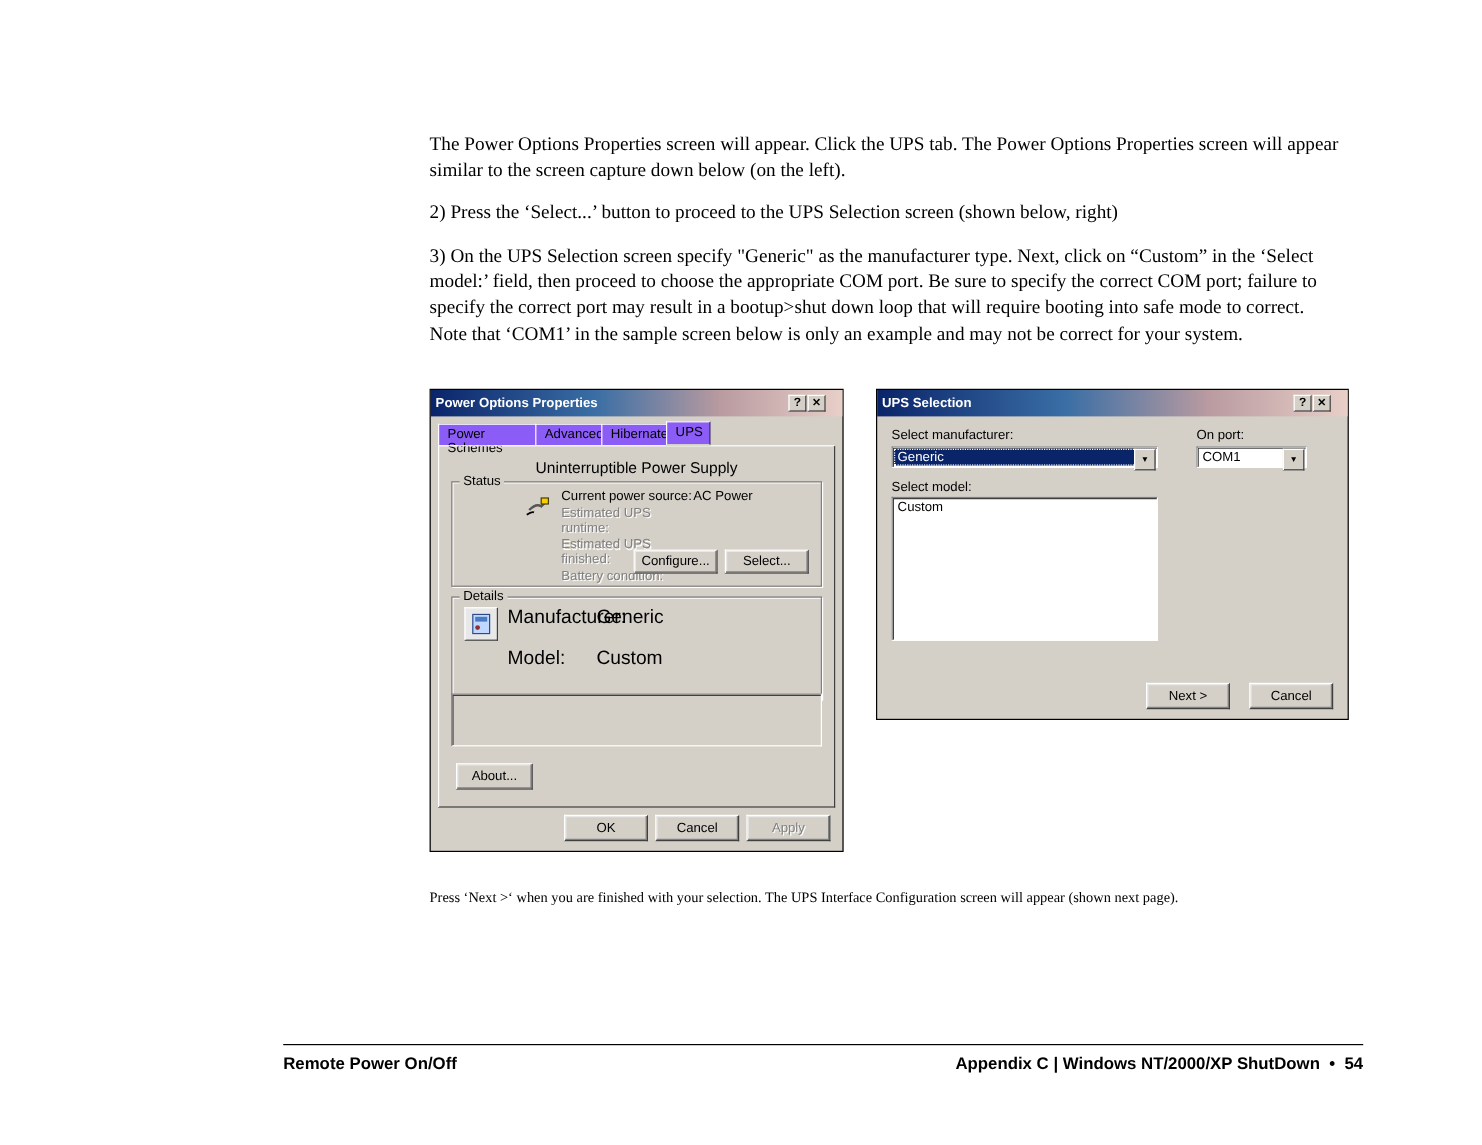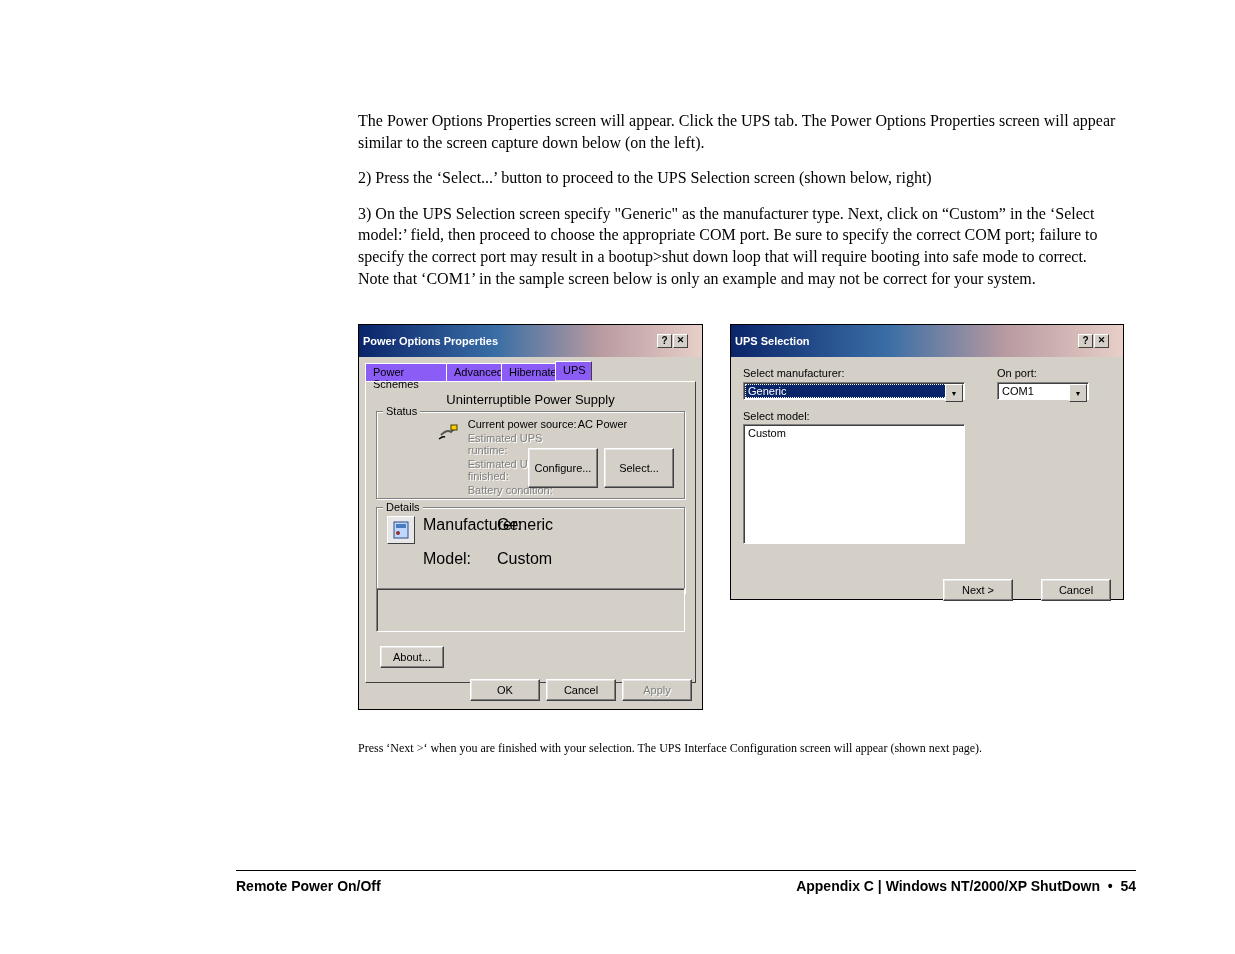--- a/index.html
+++ b/index.html
@@ -55,21 +55,21 @@
   
   .dialog {
     position: absolute;
     background: #d4d0c8;
     border: 1px solid #000;
     font-family: Tahoma, Arial, sans-serif;
     font-size: 11px;
     box-sizing: border-box;
   }
   .titlebar {
-    height: 32px;
+    height: 22px;
     display: flex;
     align-items: center;
     justify-content: space-between;
     background: linear-gradient(to right, #0a246a 0%, #3a6ea5 40%, #b89aa0 70%, #e8cfc8 100%);
     color: #fff;
     padding: 0 14px 0 4px;
     font-weight: bold;
     font-size: 11px;
   }
   .title-btns { display: flex; gap: 1px; }
@@ -190,21 +190,21 @@
   #dlg1 .details-row { display: flex; align-items: flex-start; }
   #dlg1 .ups-icon {
     width: 26px; height: 26px; margin: 0 8px 0 2px;
     border-top: 1px solid #fff; border-left: 1px solid #fff;
     border-right: 1px solid #404040; border-bottom: 1px solid #404040;
     background: #e8e8e8;
     display:flex; align-items:center; justify-content:center;
   }
   #dlg1 .details-grid { display: grid; grid-template-columns: 74px auto; row-gap: 16px; font-size: 16px; }
   #dlg1 .detail-btns { position: absolute; right: 10px; bottom: 104px; display: flex; gap: 6px; }
-  #dlg1 .detail-btns .btn { width: 70px; height: 40px; }
+  #dlg1 .detail-btns .btn { width: 70px; height: 20px; }
   #dlg1 .empty-sunken { position: absolute; left: 10px; right: 10px; bottom: 50px; height: 44px; }
   #dlg1 .about-btn { position: absolute; left: 14px; bottom: 14px; width: 64px; height: 22px; }
   #dlg1 .bottom-btns {
     position: absolute; right: 10px; bottom: 8px; display: flex; gap: 6px;
   }
   #dlg1 .bottom-btns .btn { width: 70px; height: 22px; }
   
   #dlg2 { left: 730px; top: 324px; width: 394px; height: 276px; }
   #dlg2 .body { padding: 10px 12px; position: relative; height: calc(100% - 18px); box-sizing: border-box;}
   #dlg2 .row1 { display: flex; gap: 32px; }
@@ -255,21 +255,21 @@
     border-left: 1px solid #808080;
     border-right: 1px solid #fff;
     border-bottom: 1px solid #fff;
     box-shadow: inset 1px 1px 0 #404040;
     box-sizing: border-box;
     padding: 2px 4px;
     font-size: 11px;
   }
   #dlg2 .bottom {
     position: absolute; right: 12px; bottom: 12px;
-    display: flex; gap: 28px;
+    display: flex; gap: 16px;
   }
   #dlg2 .bottom .btn { width: 70px; height: 22px; }
   svg { display: block; }
 </style>
 </head>
 <body>
 
 <div class="page">
 
   <div class="body-text">

